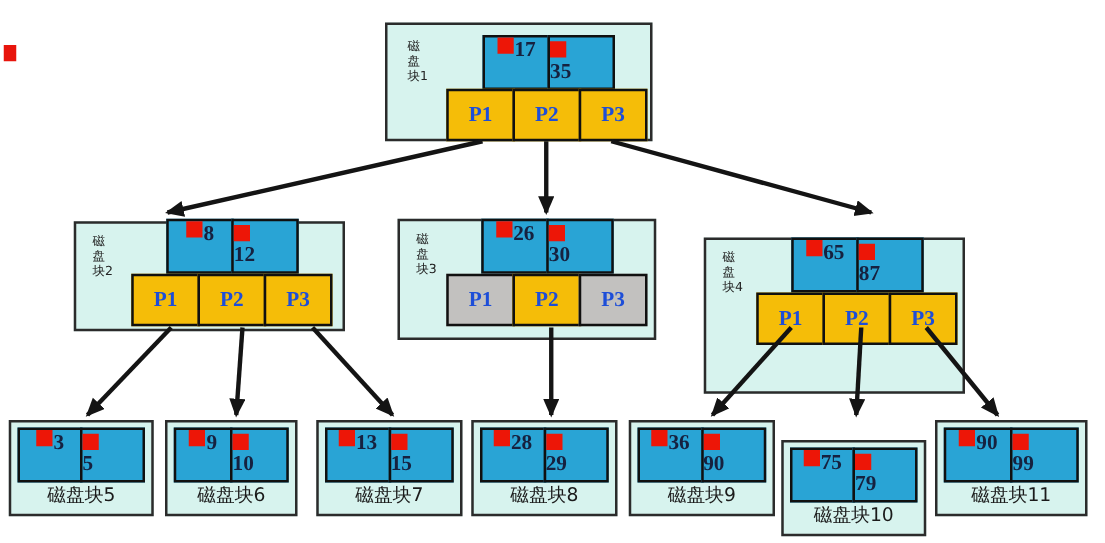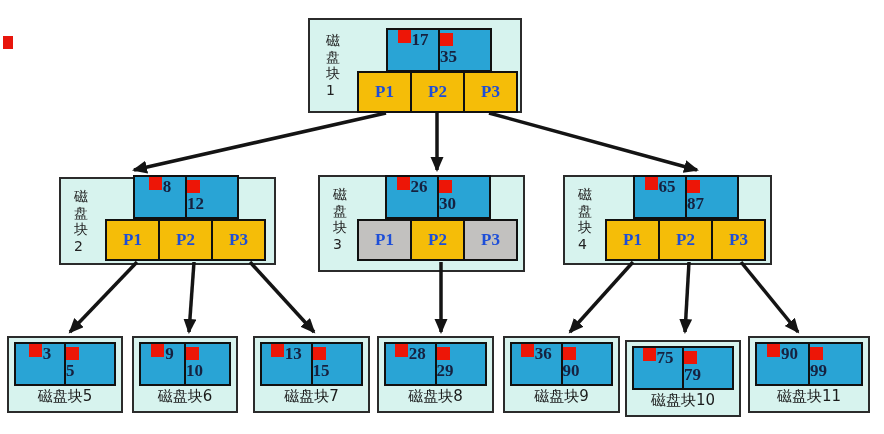--- a/index.html
+++ b/index.html
@@ -4,21 +4,21 @@
 <style>
   html,body{margin:0;padding:0;background:#ffffff;}
   #canvas{position:relative;width:884px;height:434px;background:#ffffff;overflow:hidden;
           font-family:"Liberation Sans","DejaVu Sans",sans-serif;}
 
   
   .node{position:absolute;background:#d7f3ee;border:2px solid #2b2b2b;box-sizing:border-box;}
 
   
   .vlabel{position:absolute;width:17px;word-break:break-all;line-height:1.18;
-          font-size:14px;color:#222222;font-family:"DejaVu Sans",sans-serif;}
+          font-size:10px;color:#222222;font-family:"DejaVu Sans",sans-serif;}
 
   
   .keys{position:absolute;display:flex;}
   .key{width:54px;height:44px;background:#29a4d5;border:2px solid #101010;box-sizing:border-box;
        display:flex;align-items:flex-start;justify-content:center;gap:1px;}
   .key + .key{margin-left:-2px;flex-direction:column;}
   .redsq{display:inline-block;width:13px;height:13px;background:#ed1607;}
   .knum{font-family:"Liberation Serif","DejaVu Serif",serif;font-weight:bold;
         font-size:17px;color:#16213f;}
 
@@ -97,21 +97,21 @@
         <span class="knum">30</span>
       </div>
     </div>
     <div class="prow" style="left:37px;top:42px">
       <div class="pbox gray">P1</div>
       <div class="pbox">P2</div>
       <div class="pbox gray">P3</div>
     </div>
   </div>
 
-  <div class="node" style="left:563px;top:175px;width:209px;height:90px">
+  <div class="node" style="left:563px;top:190px;width:209px;height:125px">
     <div class="vlabel" style="left:13px;top:9px">磁盘块4</div>
     <div class="keys" style="left:68px;top:-2px">
       <div class="key">
         <span class="redsq"></span>
         <span class="knum">65</span>
       </div>
       <div class="key">
         <span class="redsq"></span>
         <span class="knum">87</span>
       </div>
@@ -186,21 +186,21 @@
           <span class="knum">36</span>
         </div>
       <div class="key">
           <span class="redsq"></span>
           <span class="knum">90</span>
         </div>
     </div>
     <div class="leaflabel">磁盘块9</div>
   </div>
 
-  <div class="node" style="left:625px;top:340px;width:116px;height:77px">
+  <div class="node" style="left:625px;top:352px;width:116px;height:77px">
     <div class="leafkeys">
       <div class="key">
           <span class="redsq"></span>
           <span class="knum">75</span>
         </div>
       <div class="key">
           <span class="redsq"></span>
           <span class="knum">79</span>
         </div>
     </div>

